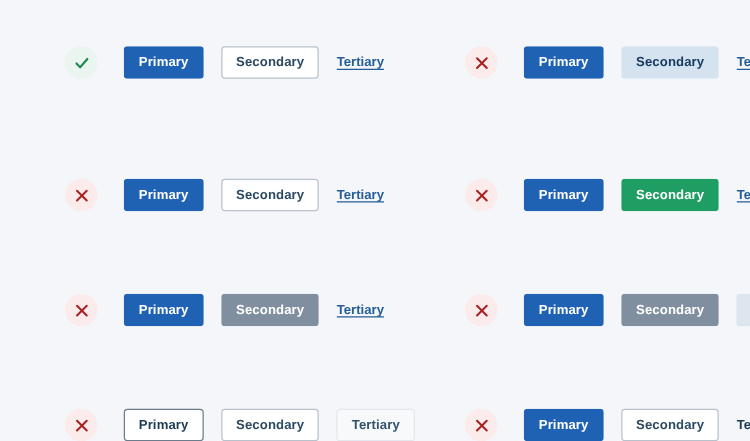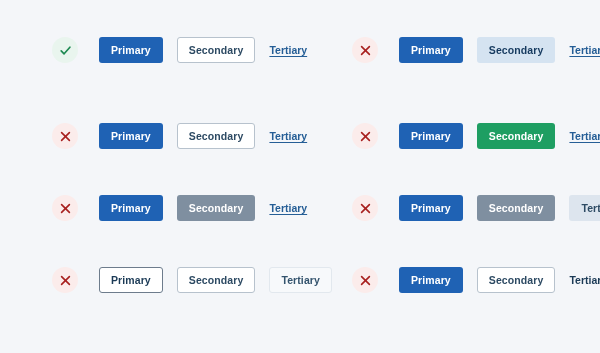--- a/index.html
+++ b/index.html
@@ -24,20 +24,21 @@
   .grid {
     position: absolute;
     left: 0;
     top: 0;
     width: 600px;
     height: 353px;
     display: grid;
     grid-template-columns: 300px 300px;
     grid-template-rows: 100px 72px 72px 72px;
     align-items: center;
+    gap: 20px;
   }
 
   .row {
     display: flex;
     align-items: center;
     padding-left: 52px;
     box-sizing: border-box;
     height: 100%;
   }
   .row.r1 { align-items: center; }

